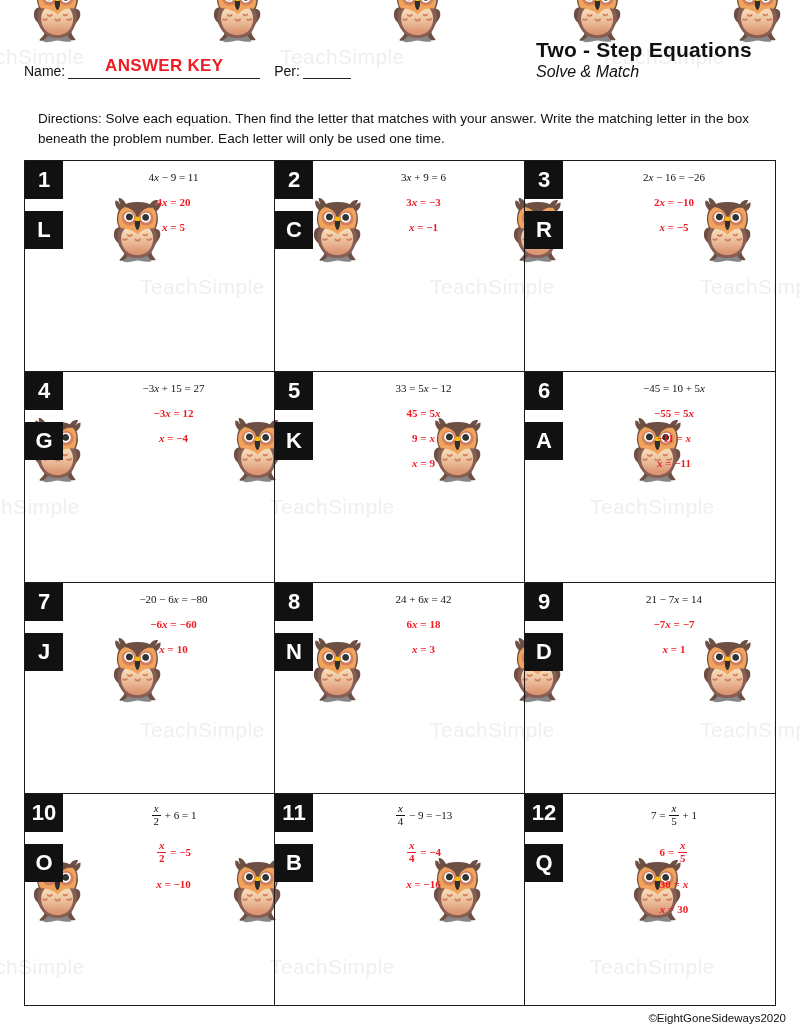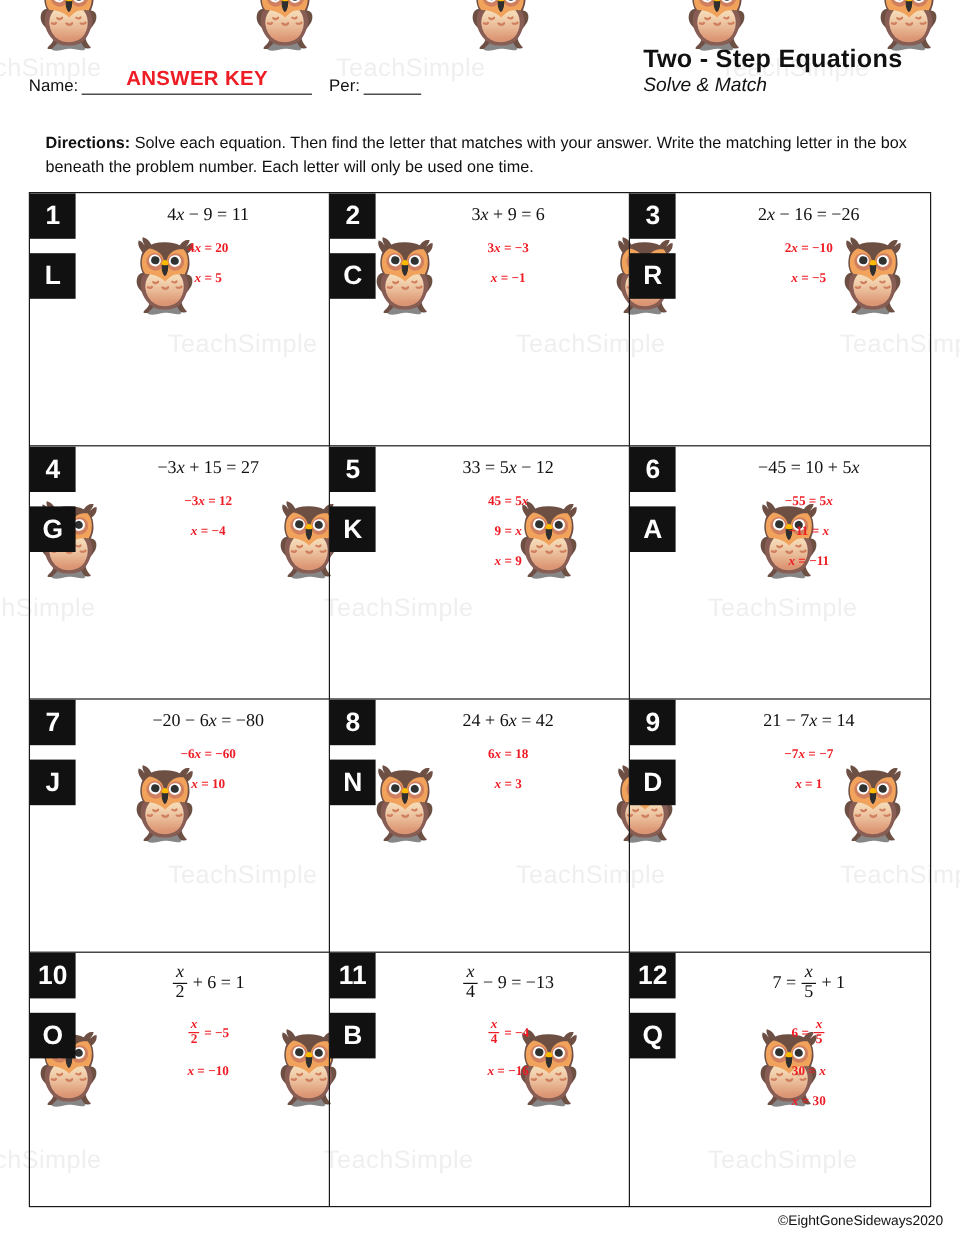--- a/index.html
+++ b/index.html
@@ -95,21 +95,21 @@
     margin-top: 1px;
   }
 
   
   .directions {
     margin-top: 28px;
     font-size: 13.5px;
     line-height: 1.45;
     padding: 0 14px 0 14px;
   }
-  .directions b { font-weight: bold; }
+  .directions b { font-weight: normal; }
 
   
   .grid {
     margin-top: 12px;
     border: 1.5px solid #1a1a1a;
     display: grid;
     grid-template-columns: repeat(3, 1fr);
     grid-template-rows: repeat(4, 211px);
   }
   .cell {
@@ -145,21 +145,21 @@
     color: #ffffff;
   }
 
   .eq-area {
     padding-left: 48px;
     padding-top: 10px;
     text-align: center;
   }
   .eq {
     font-family: "Liberation Serif", serif;
-    font-size: 15px;
+    font-size: 11px;
     margin-bottom: 13px;
   }
   .eq i, .eq .var {
     font-style: italic;
   }
   .step {
     font-family: "Liberation Serif", serif;
     font-size: 11px;
     font-weight: bold;
     color: #ee1c24;

